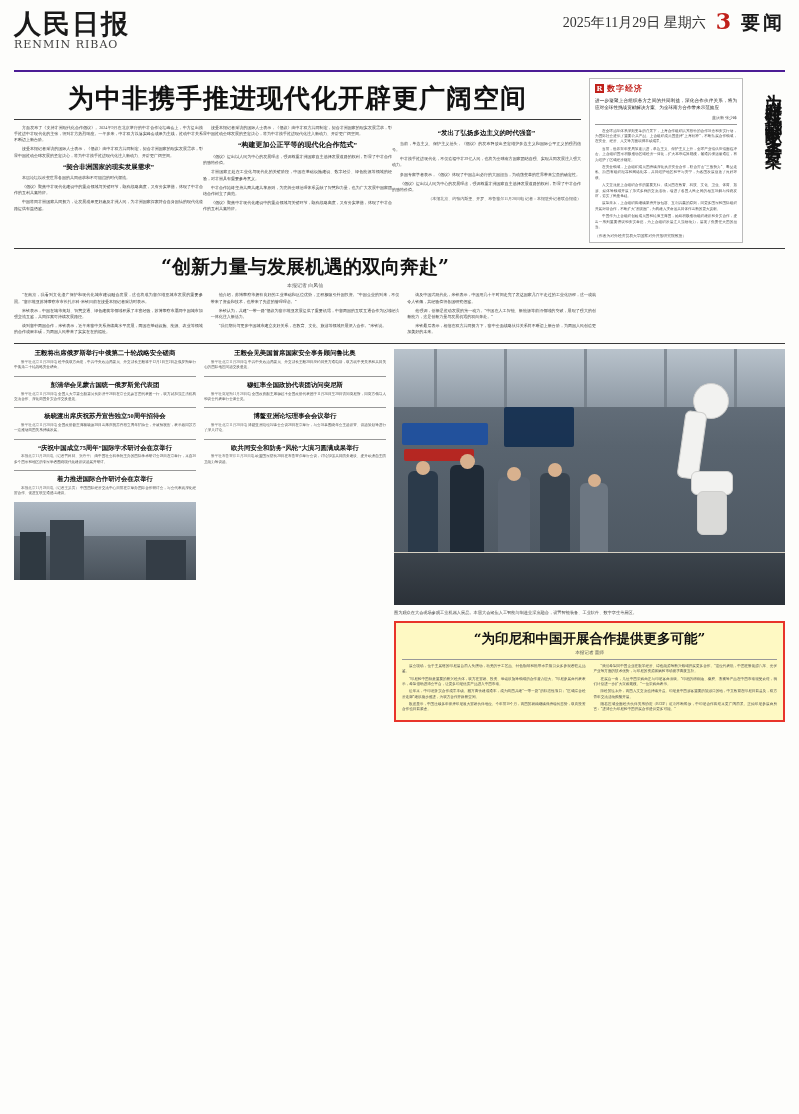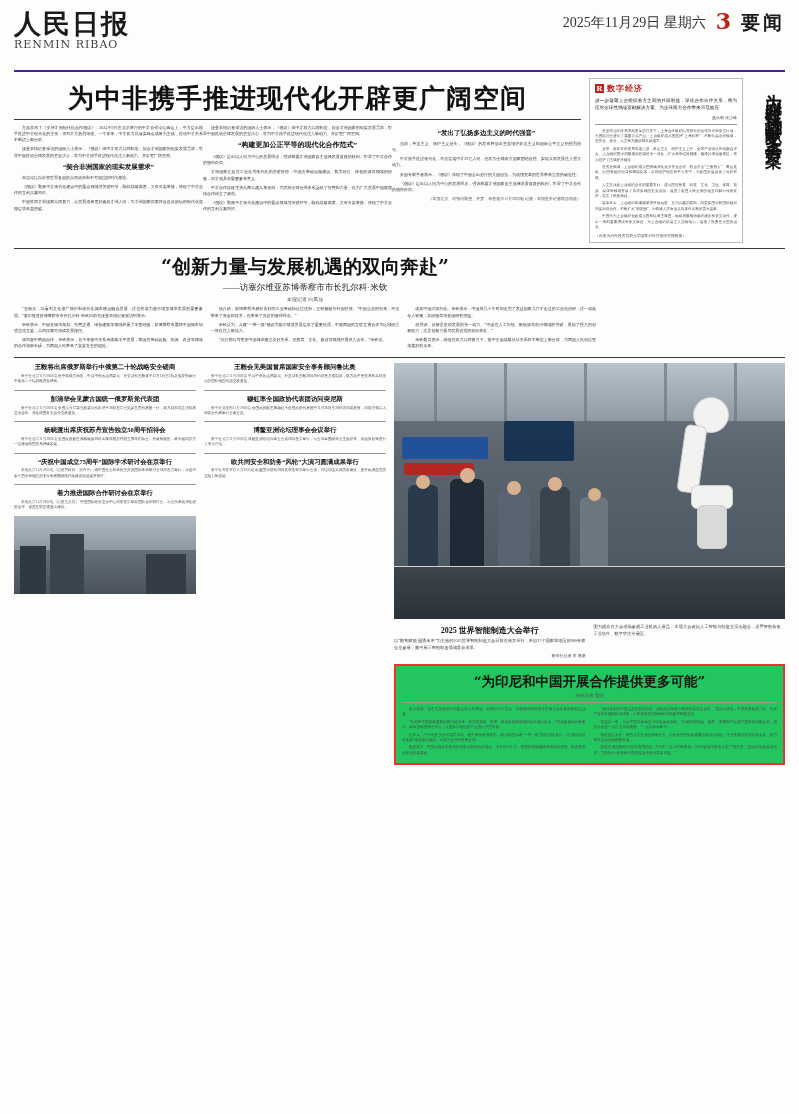--- a/index.html
+++ b/index.html
@@ -66,21 +66,21 @@
   .bottom{display:flex;gap:8px;margin-top:4px;}
   .bcol{flex:0 0 182px;}
   .bcol2{flex:0 0 182px;}
   .bphoto{flex:1 1 auto;}
   .newsitem{margin-bottom:5px;}
   .nh{font-weight:700;font-size:6.4px;color:#111;text-align:center;line-height:1.35;margin-bottom:2px;}
   .dateline{font-size:3.6px;color:#666;}
   .cap{font-size:4.2px;color:#444;line-height:1.5;margin-top:2px;text-align:justify;}
   .photo-title{font-weight:700;font-size:8px;text-align:center;color:#111;margin:3px 0 2px;}
   
-  .redbox{border:2px solid #e8342a;padding:5px 6px;box-sizing:border-box;margin-top:4px;background:#22c55e;}
+  .redbox{border:2px solid #e8342a;padding:5px 6px;box-sizing:border-box;margin-top:4px;background:#fef9c3;}
   .redbox .ih2{font-family:"DejaVu Serif",serif;font-weight:700;font-size:13.5px;text-align:center;color:#111;margin:2px 0;}
   .redbox .ibyline{font-size:4.6px;}
   .two{display:flex;gap:8px;}
   .two > div{flex:1;}
   
   .expo{height:256px;background:linear-gradient(180deg,#6f7a86 0%,#59646f 38%,#4a545e 100%);position:relative;}
   .expo .ceil{position:absolute;left:0;right:0;top:0;height:58px;background:linear-gradient(180deg,#b9c3cc,#8e99a4);}
   .expo .beam{position:absolute;top:0;width:3px;height:58px;background:#6d7882;opacity:.7;}
   .expo .floor{position:absolute;left:0;right:0;bottom:0;height:52px;background:linear-gradient(180deg,#3c444c,#2b3138);}
   .expo .railing{position:absolute;left:0;right:0;bottom:50px;height:3px;background:#d8d2c4;}
@@ -181,21 +181,20 @@
         <div class="rail-foot">（作者为对外经济贸易大学国家对外开放研究院教授）</div>
       </div>
       <div class="vtitle">为应对时代挑战贡献更多上合方案</div>
     </div>
   </div>
 
   <div class="rule"></div>
 
   <div class="interview" style="width:582px;">
     <div class="ih">“创新力量与发展机遇的双向奔赴”</div>
-    <div class="ish">——访塞尔维亚苏博蒂察市市长扎尔科·米钦</div>
     <div class="ibyline">本报记者 白凤仙</div>
     <div class="cols3">
       <div>
         <div class="txt">
           <p>“在南京，我看到文化遗产保护和现代化城市建设融合发展，这也将成为塞尔维亚城市发展的重要参照。”塞尔维亚苏博蒂察市市长扎尔科·米钦日前在接受本报记者采访时表示。</p>
           <p>米钦表示，中国在城市规划、智慧交通、绿色建筑等领域积累了丰富经验，苏博蒂察市愿同中国城市加强交流互鉴，共同探索可持续发展路径。</p>
           <p>谈到塞中两国合作，米钦表示，近年来塞中关系持续高水平发展，两国在基础设施、能源、农业等领域的合作成果丰硕，为两国人民带来了实实在在的福祉。</p>
         </div>
       </div>
       <div>
@@ -326,25 +325,20 @@
         <div class="head" style="left:113px;bottom:124px;width:14px;height:14px;"></div>
         <div class="person" style="left:146px;width:30px;height:84px;background:#39444f;"></div>
         <div class="head" style="left:154px;bottom:128px;width:14px;height:14px;"></div>
         <div class="person" style="left:186px;width:28px;height:74px;background:#6d7782;"></div>
         <div class="head" style="left:194px;bottom:118px;width:13px;height:13px;"></div>
         <div class="railing"></div>
         <div class="floor"></div>
       </div>
       <div class="two" style="margin-top:3px;">
         <div>
-          <div class="photo-title">2025 世界智能制造大会举行</div>
-          <div class="cap">以“数智赋能 融通未来”为主题的2025世界智能制造大会日前在南京举行，来自27个国家和地区的900余家企业参展，集中展示智能制造领域最新成果。</div>
-          <div class="byline">新华社记者 李 博摄</div>
-        </div>
-        <div>
           <div class="cap">图为观众在大会现场参观工业机器人展品。本届大会聚焦人工智能与制造业深度融合，设置智能装备、工业软件、数字孪生等展区。</div>
         </div>
       </div>
 
       <div class="redbox">
         <div class="ih2">“为印尼和中国开展合作提供更多可能”</div>
         <div class="ibyline">本报记者 曹师</div>
         <div class="thin"></div>
         <div class="two">
           <div>

